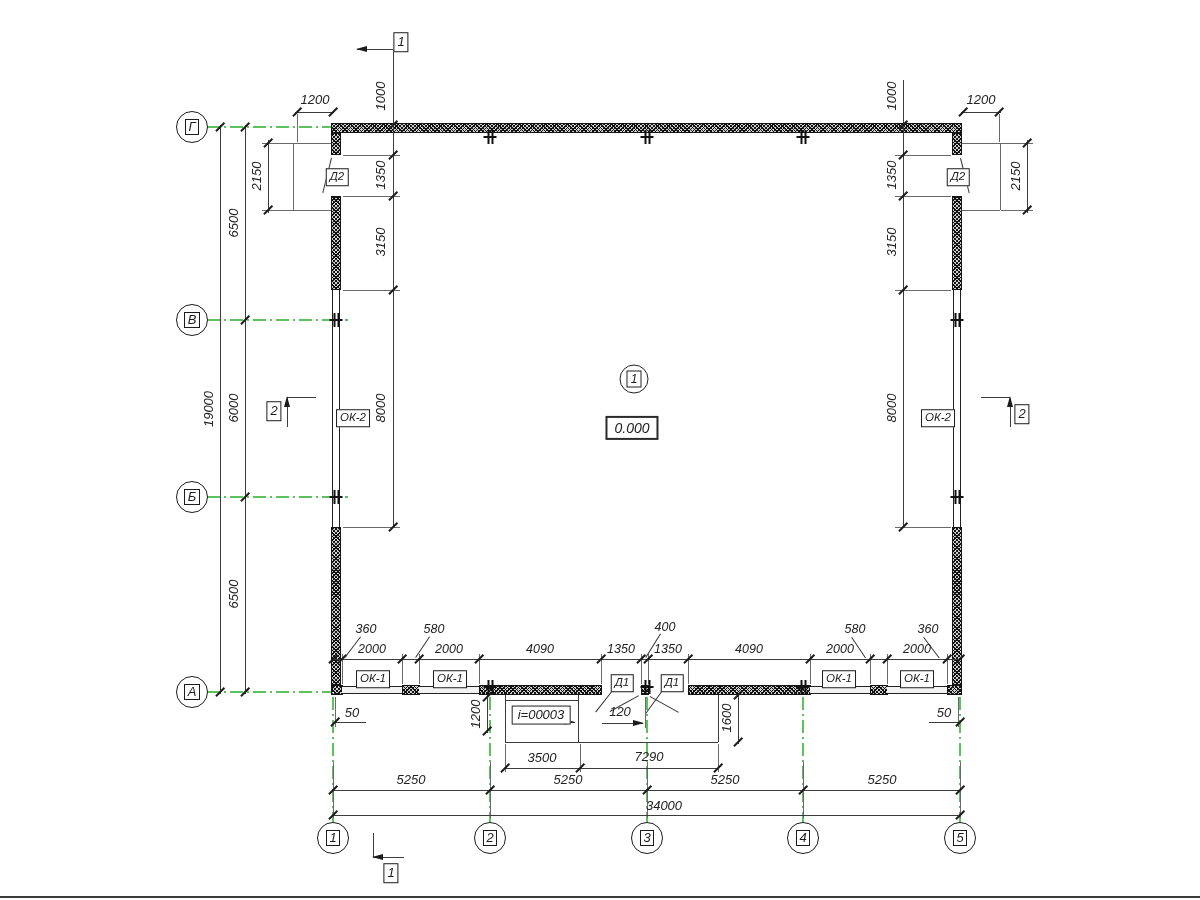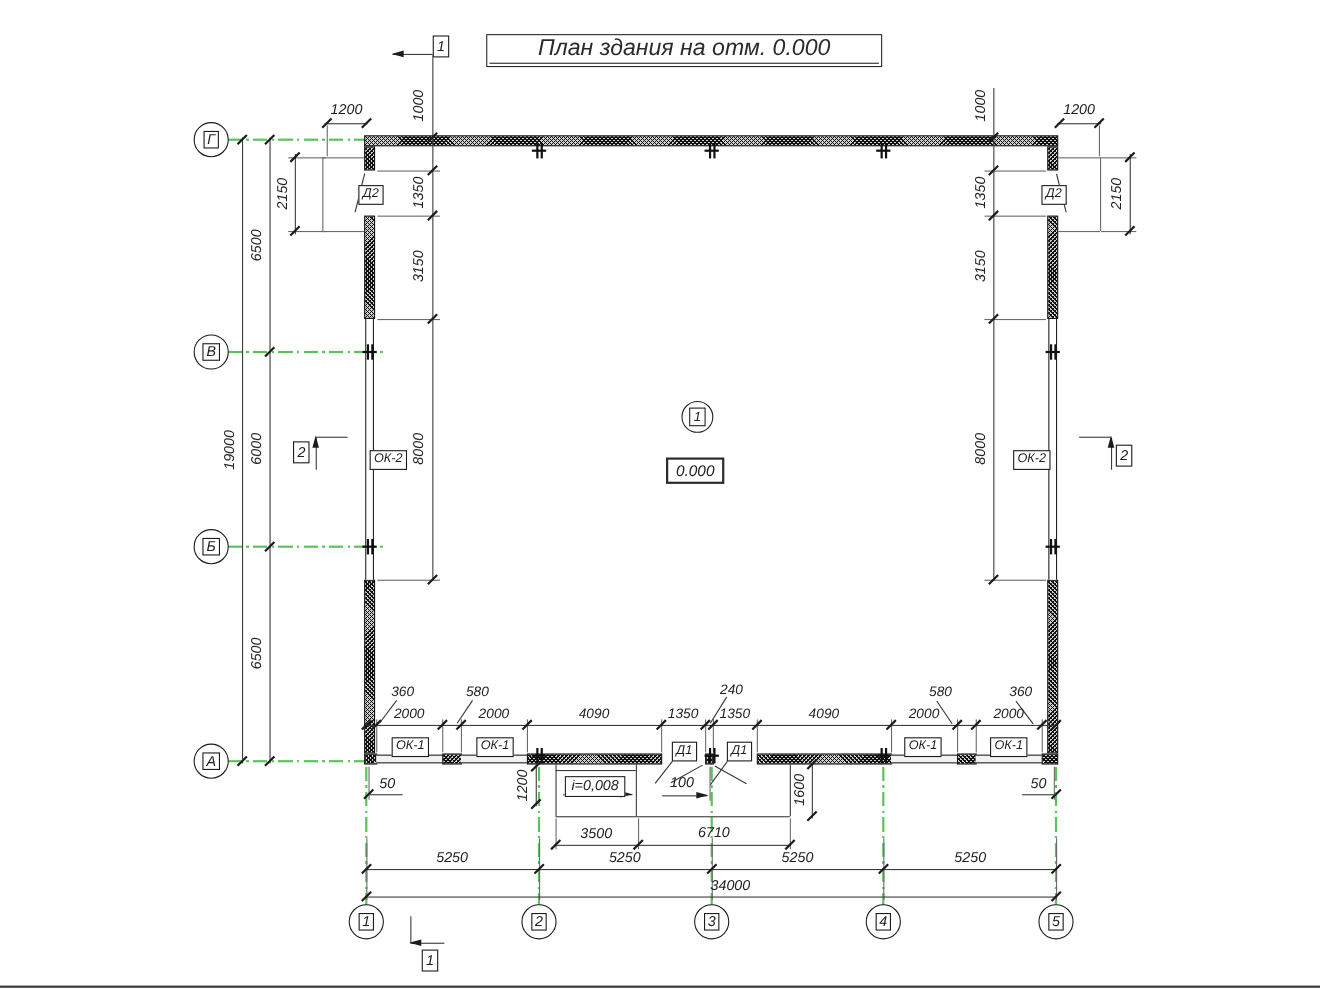--- a/index.html
+++ b/index.html
@@ -47,23 +47,20 @@
          background:#fff;transform:translate(-50%,-50%);display:flex;align-items:center;justify-content:center;z-index:6;}
   .roomc span{border:1px solid #222;font:italic 12px/1.2 "Liberation Sans",sans-serif;color:#222;padding:0 3px;}
   .slopebox{position:absolute;left:541px;top:715px;transform:translate(-50%,-50%);border:1.5px solid #222;background:#fff;
          font:italic 13px/1.3 "Liberation Sans",sans-serif;color:#222;padding:0 5px;z-index:6;}
 </style>
 </head>
 <body>
 
 <div id="canvas">
 
-  <div class="titlebox">
-    <span>План здания на отм. 0.000</span>
-  </div>
 
   <div class="greenh" style="left:207px;top:126px;width:141px;"></div>
   <div class="greenh" style="left:207px;top:319px;width:141px;"></div>
   <div class="greenh" style="left:207px;top:496px;width:141px;"></div>
   <div class="greenh" style="left:207px;top:691px;width:141px;"></div>
   <div class="greenv" style="left:332px;top:697px;height:126px;"></div>
   <div class="greenv" style="left:489px;top:697px;height:126px;"></div>
   <div class="greenv" style="left:646px;top:697px;height:126px;"></div>
   <div class="greenv" style="left:802px;top:697px;height:126px;"></div>
   <div class="greenv" style="left:959px;top:697px;height:126px;"></div>
@@ -258,47 +255,47 @@
   <div class="dim dimsm" style="left:372px;top:649px;">2000</div>
   <div class="dim dimsm" style="left:449px;top:649px;">2000</div>
   <div class="dim dimsm" style="left:540px;top:649px;">4090</div>
   <div class="dim dimsm" style="left:621px;top:649px;">1350</div>
   <div class="dim dimsm" style="left:668px;top:649px;">1350</div>
   <div class="dim dimsm" style="left:749px;top:649px;">4090</div>
   <div class="dim dimsm" style="left:840px;top:649px;">2000</div>
   <div class="dim dimsm" style="left:917px;top:649px;">2000</div>
   <div class="dim dimsm" style="left:366px;top:629px;">360</div>
   <div class="dim dimsm" style="left:434px;top:629px;">580</div>
-  <div class="dim dimsm" style="left:665px;top:627px;">240</div>
+  <div class="dim dimsm" style="left:665px;top:627px;">400</div>
   <div class="dim dimsm" style="left:855px;top:629px;">580</div>
   <div class="dim dimsm" style="left:928px;top:629px;">360</div>
   <div class="dim" style="left:352px;top:712px;">50</div>
   <div class="dim" style="left:944px;top:712px;">50</div>
   <div class="dim dimv" style="left:475px;top:714px;">1200</div>
   <div class="dim dimv" style="left:726px;top:718px;">1600</div>
-  <div class="dim" style="left:620px;top:711px;">100</div>
+  <div class="dim" style="left:620px;top:711px;">120</div>
   <div class="dim" style="left:542px;top:757px;">3500</div>
-  <div class="dim" style="left:649px;top:756px;">6710</div>
+  <div class="dim" style="left:649px;top:756px;">7290</div>
   <div class="dim" style="left:411px;top:779px;">5250</div>
   <div class="dim" style="left:568px;top:779px;">5250</div>
   <div class="dim" style="left:725px;top:779px;">5250</div>
   <div class="dim" style="left:882px;top:779px;">5250</div>
   <div class="dim" style="left:664px;top:805px;">34000</div>
 
   <div class="lbox" style="left:337px;top:177px;">Д2</div>
   <div class="lbox" style="left:958px;top:177px;">Д2</div>
   <div class="lbox" style="left:353px;top:418px;">ОК-2</div>
   <div class="lbox" style="left:938px;top:418px;">ОК-2</div>
   <div class="lbox" style="left:373px;top:679px;">ОК-1</div>
   <div class="lbox" style="left:450px;top:679px;">ОК-1</div>
   <div class="lbox" style="left:839px;top:679px;">ОК-1</div>
   <div class="lbox" style="left:917px;top:679px;">ОК-1</div>
   <div class="lbox" style="left:622px;top:683px;">Д1</div>
   <div class="lbox" style="left:672px;top:683px;">Д1</div>
-  <div class="slopebox">i=0,008</div>
+  <div class="slopebox">i=00003</div>
 
   <div class="roomc">
       <span>1</span>
     </div>
   <div class="elev">0.000</div>
 
   <div class="hl" style="left:357px;top:49px;width:36px;"></div>
   <div class="ar ar-l" style="left:356px;top:46px;"></div>
   <div class="sbox" style="left:401px;top:42px;">1</div>
   <div class="vl" style="left:373px;top:833px;height:24px;"></div>

